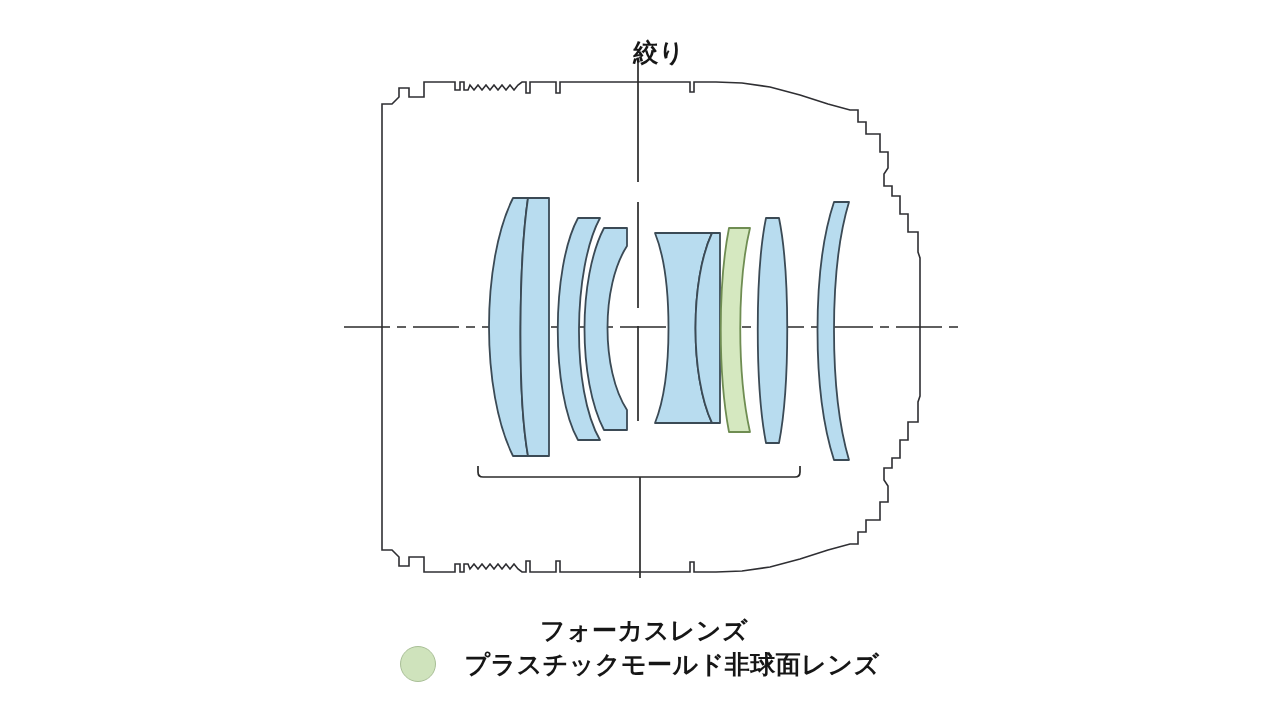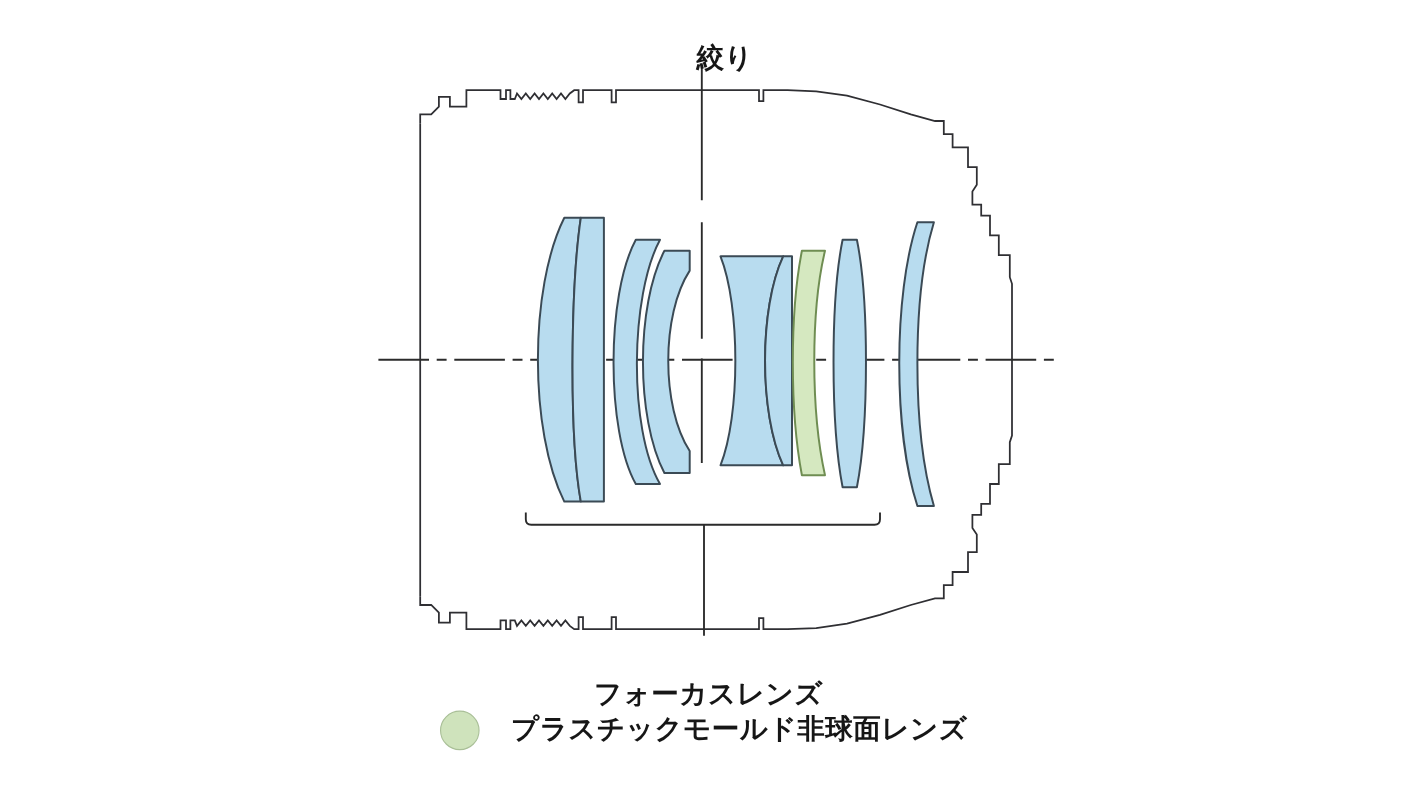--- a/index.html
+++ b/index.html
@@ -50,20 +50,21 @@
     text-align: center;
     font-size: 25px;
   }
   #focus-label span { margin-left: 8px; }
   #legend {
     position: absolute;
     left: 0;
     top: 646px;
     width: 1280px;
     display: flex;
+    align-items: center;
     justify-content: center;
   }
   #legend-swatch {
     width: 34px;
     height: 34px;
     border-radius: 50%;
     display: inline-block;
   }
   #legend-text {
     font-size: 25px;

